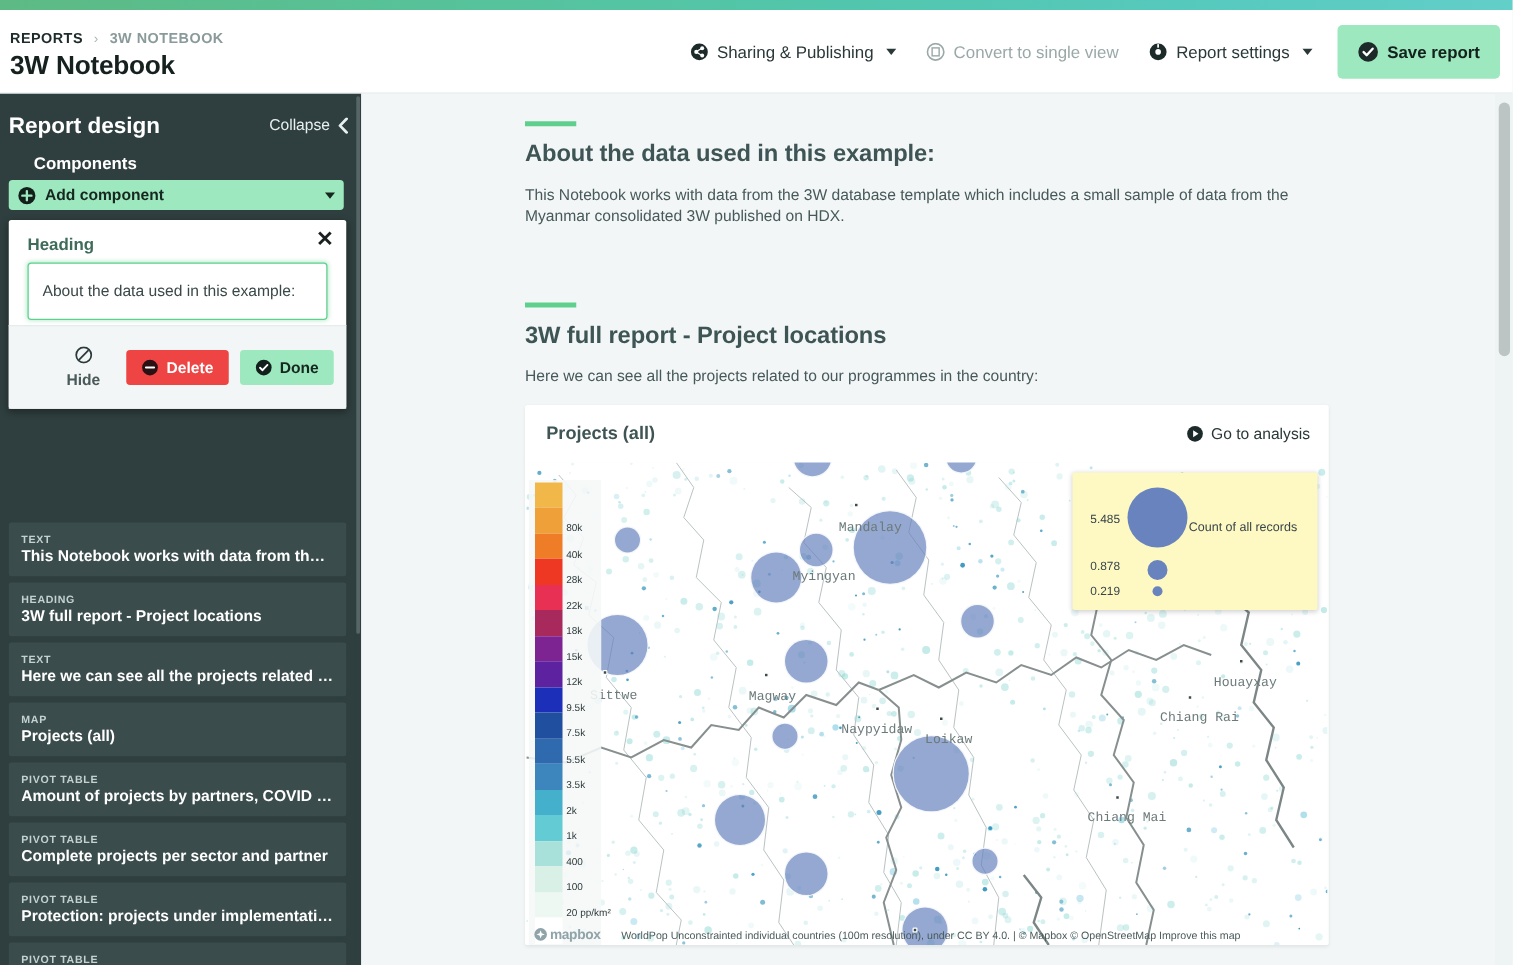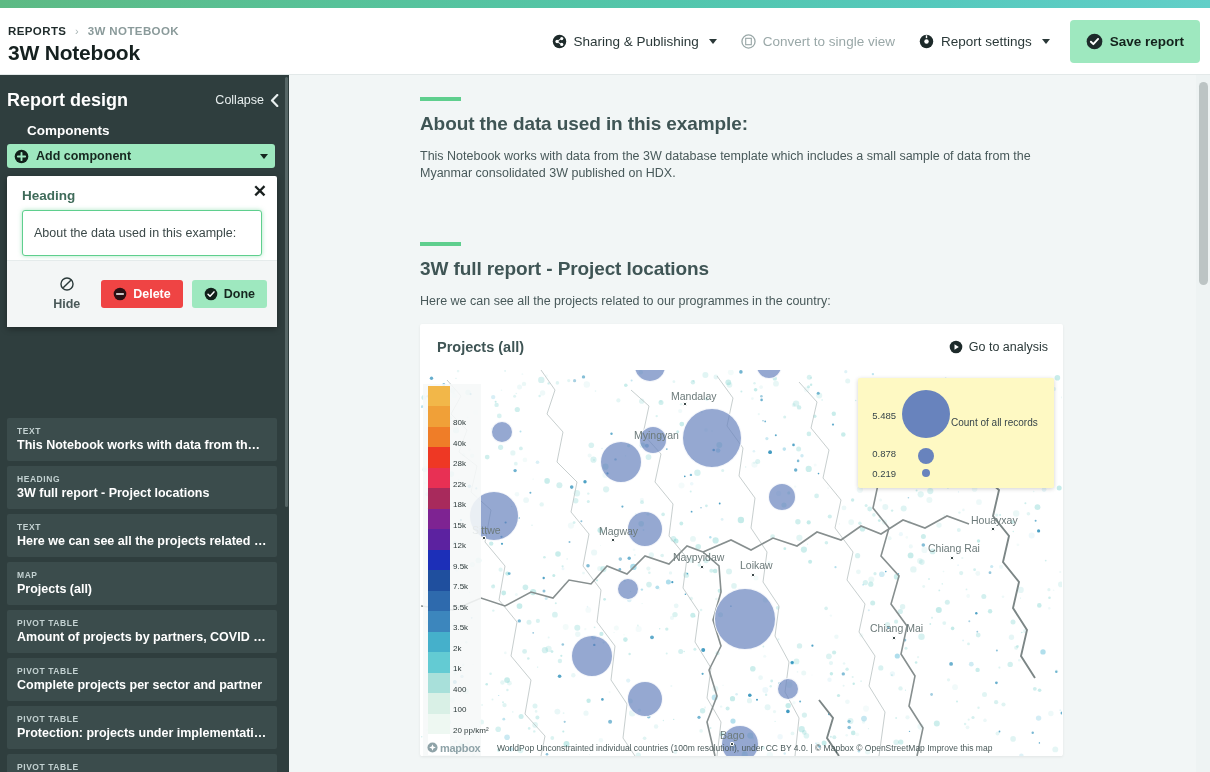--- a/index.html
+++ b/index.html
@@ -189,21 +189,21 @@
   }
   .map-canvas { position: absolute; inset: 0; }
 
   .bubble {
     position: absolute; border-radius: 50%;
     background: rgba(104,131,189,.70);
     border: 1.5px solid rgba(255,255,255,.9);
   }
   .city-label {
     position: absolute; font-size: 10.5px; color: #6c7a7a;
-    font-family: Liberation Sans, sans-serif; white-space: nowrap;
+    font-family: Liberation Mono, monospace; white-space: nowrap; margin-top: 27px;
   }
   .city-dot {
     position: absolute; width: 4px; height: 4px; background: #3e4b4b;
     border: 1px solid #fff; border-radius: 1px;
   }
 
   
   .scale-legend {
     position: absolute; left: 2px; top: 14px;
     background: rgba(246,248,248,.88); padding: 2px 3px 3px 3px;

